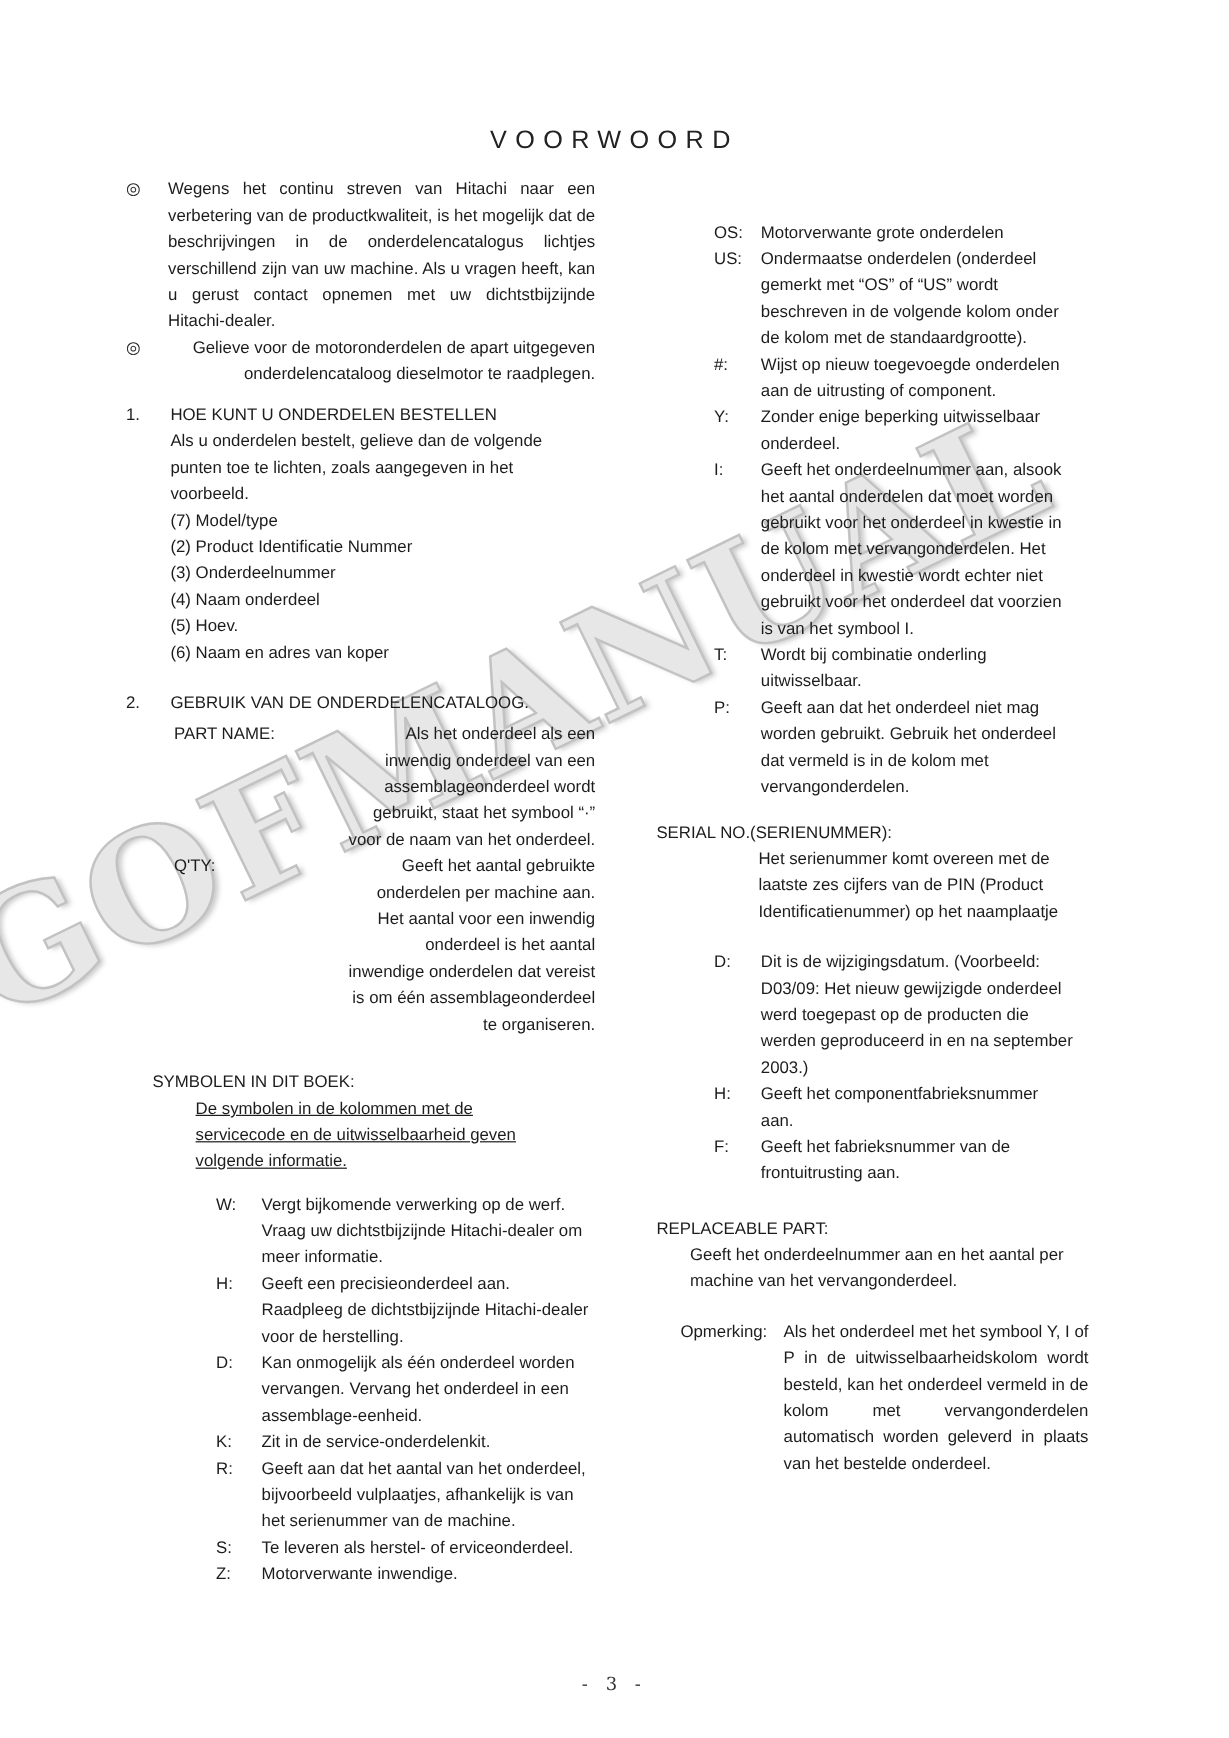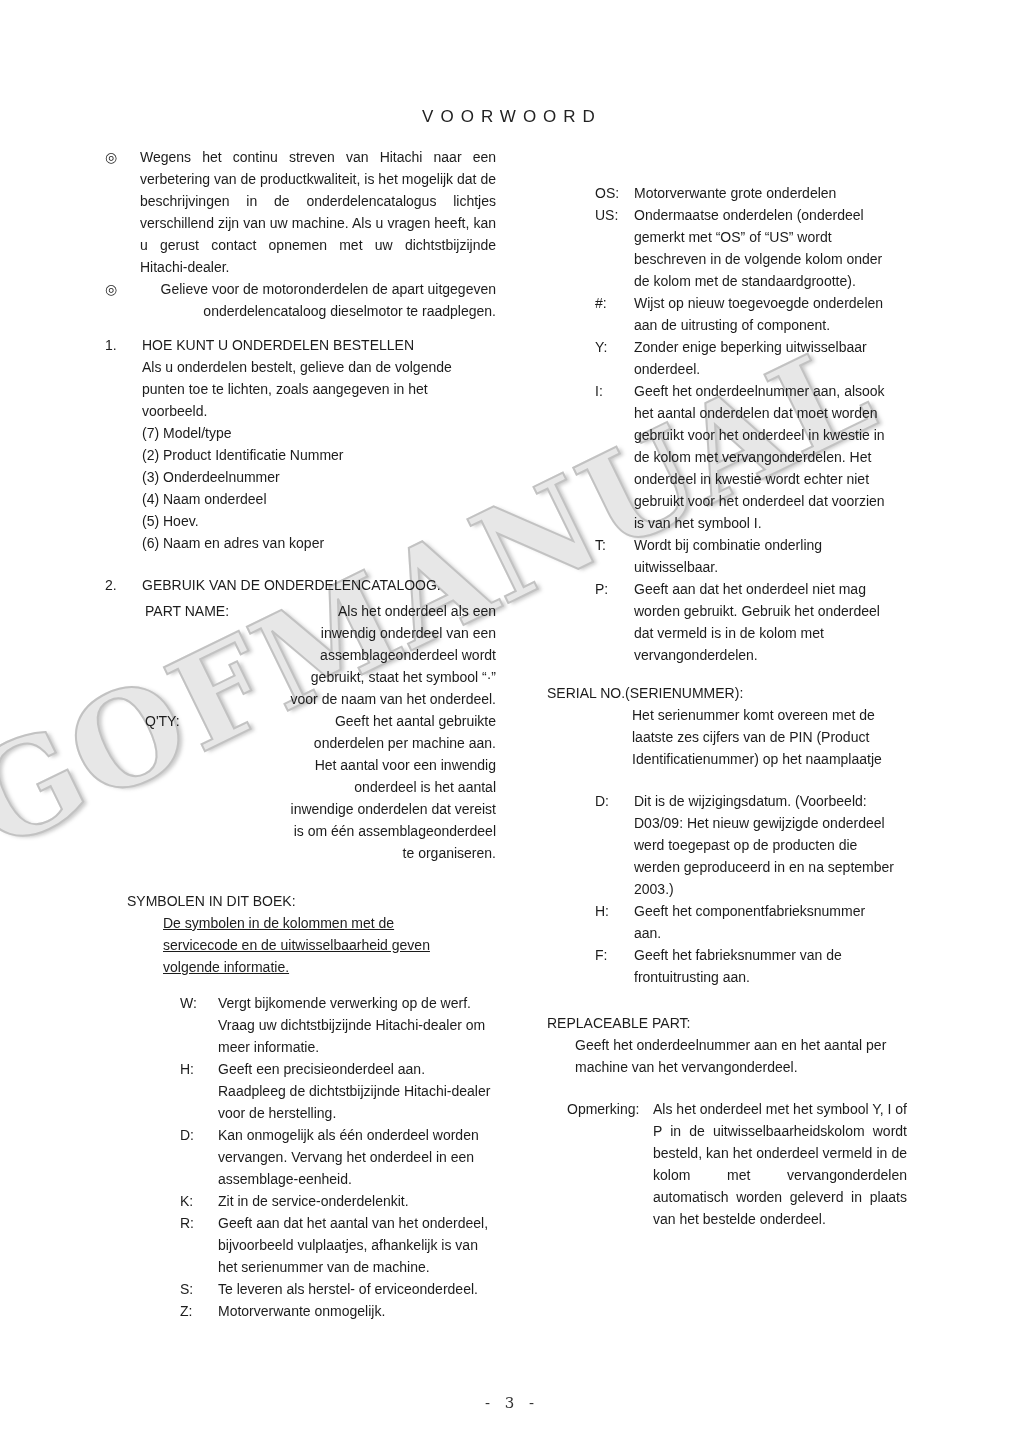--- a/index.html
+++ b/index.html
@@ -26,21 +26,21 @@
     -webkit-text-stroke:2px #c2c2c2;
     text-shadow:3px 3px 4px rgba(140,140,140,0.45), -1px -1px 0 #f6f6f6;
     z-index:0;
     pointer-events:none;
   }
   
   .title{
     position:relative;z-index:1;
     padding-top:104px;
     text-align:center;
-    font-size:17px;line-height:26px;
+    font-size:21px;line-height:26px;
     letter-spacing:7px;
     color:#222;
   }
   .footer{
     position:absolute;z-index:1;
     bottom:34px;left:0;right:0;
     text-align:center;
     font-family:"DejaVu Serif","Liberation Serif",serif;
     font-size:15px;
     letter-spacing:5px;
@@ -163,21 +163,21 @@
         <div class="sym-row">
           <div class="sym-key">R:</div>
           <div class="sym-desc">Geeft aan dat het aantal van het onderdeel, bijvoorbeeld vulplaatjes, afhankelijk is van het serienummer van de machine.</div>
         </div>
         <div class="sym-row">
           <div class="sym-key">S:</div>
           <div class="sym-desc">Te leveren als herstel- of erviceonderdeel.</div>
         </div>
         <div class="sym-row">
           <div class="sym-key">Z:</div>
-          <div class="sym-desc">Motorverwante onmogelijk.</div>
+          <div class="sym-desc">Motorverwante inwendige.</div>
         </div>
       </div>
     </div>
 
     <div class="col-right">
 
       <div>
         <div class="code-row">
           <div class="code-key">OS:</div>
           <div class="code-desc">Motorverwante grote onderdelen</div>

